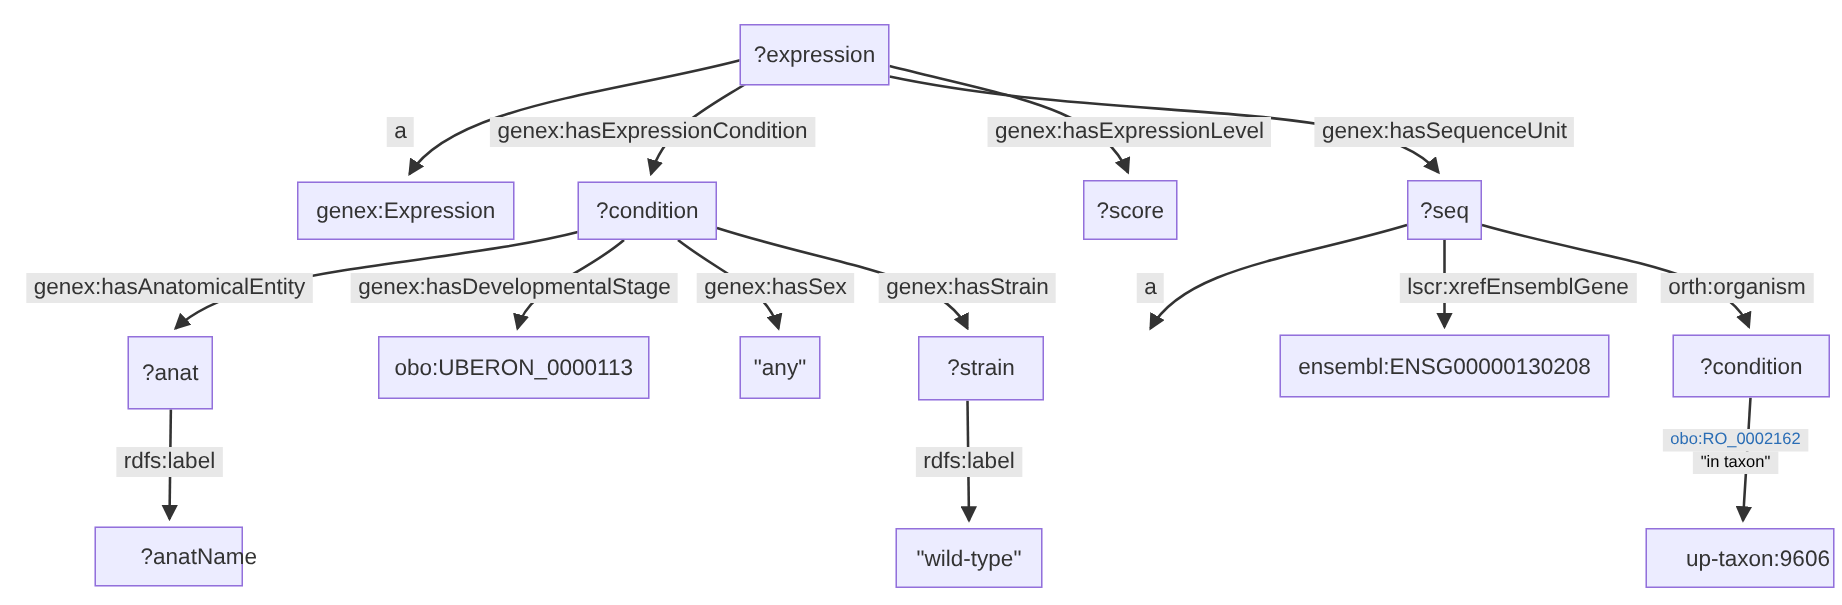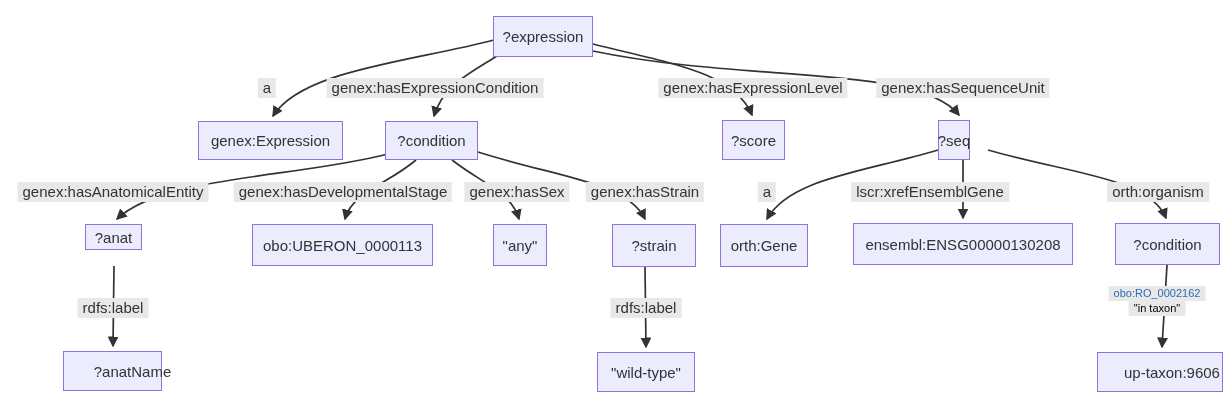--- a/index.html
+++ b/index.html
@@ -81,39 +81,38 @@
 
   <div class="elabel" style="left:267px; top:88px;">a</div>
   <div class="elabel" style="left:435px; top:88px;">genex:hasExpressionCondition</div>
   <div class="elabel" style="left:753px; top:88px;">genex:hasExpressionLevel</div>
   <div class="elabel" style="left:963px; top:88px;">genex:hasSequenceUnit</div>
   <div class="elabel" style="left:113px; top:192px;">genex:hasAnatomicalEntity</div>
   <div class="elabel" style="left:343px; top:192px;">genex:hasDevelopmentalStage</div>
   <div class="elabel" style="left:517px; top:192px;">genex:hasSex</div>
   <div class="elabel" style="left:645px; top:192px;">genex:hasStrain</div>
   <div class="elabel" style="left:767px; top:192px;">a</div>
-  <div class="elabel" style="left:930px; top:192px;">lscr:xrefEnsemblGene</div>
+  <div class="elabel" style="left:1012px; top:192px;">lscr:xrefEnsemblGene</div>
   <div class="elabel" style="left:1158px; top:192px;">orth:organism</div>
   <div class="elabel" style="left:113px; top:308px;">rdfs:label</div>
   <div class="elabel" style="left:646px; top:308px;">rdfs:label</div>
 
   <div class="elabel-multi" style="left:1157px; top:286px;">
     <span class="elabel-link">obo:RO_0002162</span>
     <span>"in taxon"</span>
   </div>
 
   <div class="node" style="left:493px; top:16px; width:100px; height:41px;">?expression</div>
   <div class="node" style="left:198px; top:121px; width:145px; height:39px;">genex:Expression</div>
   <div class="node" style="left:385px; top:121px; width:93px; height:39px;">?condition</div>
   <div class="node" style="left:722px; top:120px; width:63px; height:40px;">?score</div>
-  <div class="node" style="left:938px; top:120px; width:32px; height:40px;">?seq</div>
-  <div class="node" style="left:85px; top:224px; width:57px; height:26px;">?anat</div>
+  <div class="node" style="left:938px; top:120px; width:50px; height:40px;">?seq</div>
+  <div class="node" style="left:85px; top:224px; width:57px; height:49px;">?anat</div>
   <div class="node" style="left:252px; top:224px; width:181px; height:42px;">obo:UBERON_0000113</div>
   <div class="node" style="left:493px; top:224px; width:54px; height:42px;">"any"</div>
   <div class="node" style="left:612px; top:224px; width:84px; height:43px;">?strain</div>
-  <div class="node" style="left:720px; top:224px; width:88px; height:43px;">orth:Gene</div>
   <div class="node" style="left:853px; top:223px; width:220px; height:42px;">ensembl:ENSG00000130208</div>
   <div class="node" style="left:1115px; top:223px; width:105px; height:42px;">?condition</div>
   <div class="node" style="left:63px; top:351px; width:99px; height:40px;padding-left:40px;">?anatName</div>
   <div class="node" style="left:597px; top:352px; width:98px; height:40px;">"wild-type"</div>
   <div class="node" style="left:1097px; top:352px; width:126px; height:40px;padding-left:24px;">up-taxon:9606</div>
 
 </div>
 
 </body></html>

